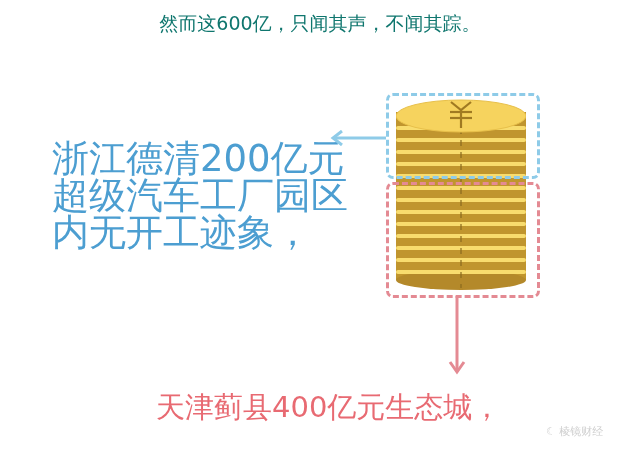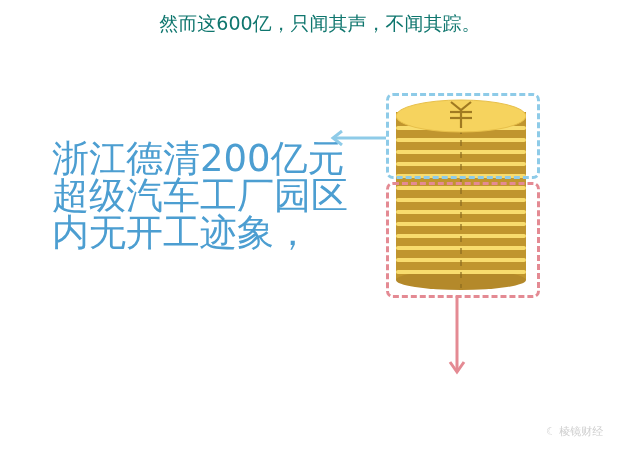--- a/index.html
+++ b/index.html
@@ -72,15 +72,16 @@
 
 <div class="blue-box"></div>
 <div class="red-box"></div>
 
 <svg class="red-arrow" viewBox="0 0 18 80">
   <line x1="9" y1="0" x2="9" y2="76" stroke="#e48a93" stroke-width="3"></line>
   <polyline points="2,66 9,76 16,66" fill="none" stroke="#e48a93" stroke-width="3"></polyline>
 </svg>
 
 <div class="red-text">
+  <div>天津蓟县400亿元生态城，</div>
 </div>
 
 <div class="watermark">☾ 棱镜财经</div>
 
 </body></html>

